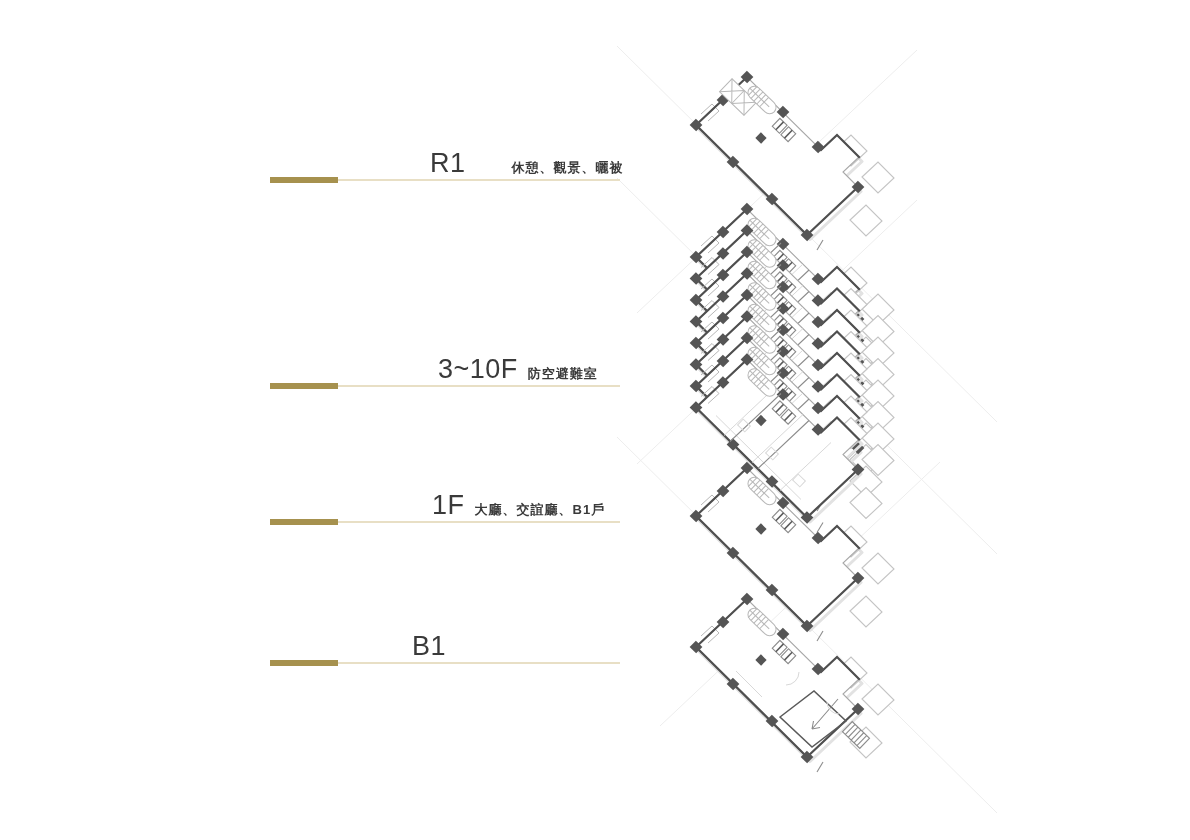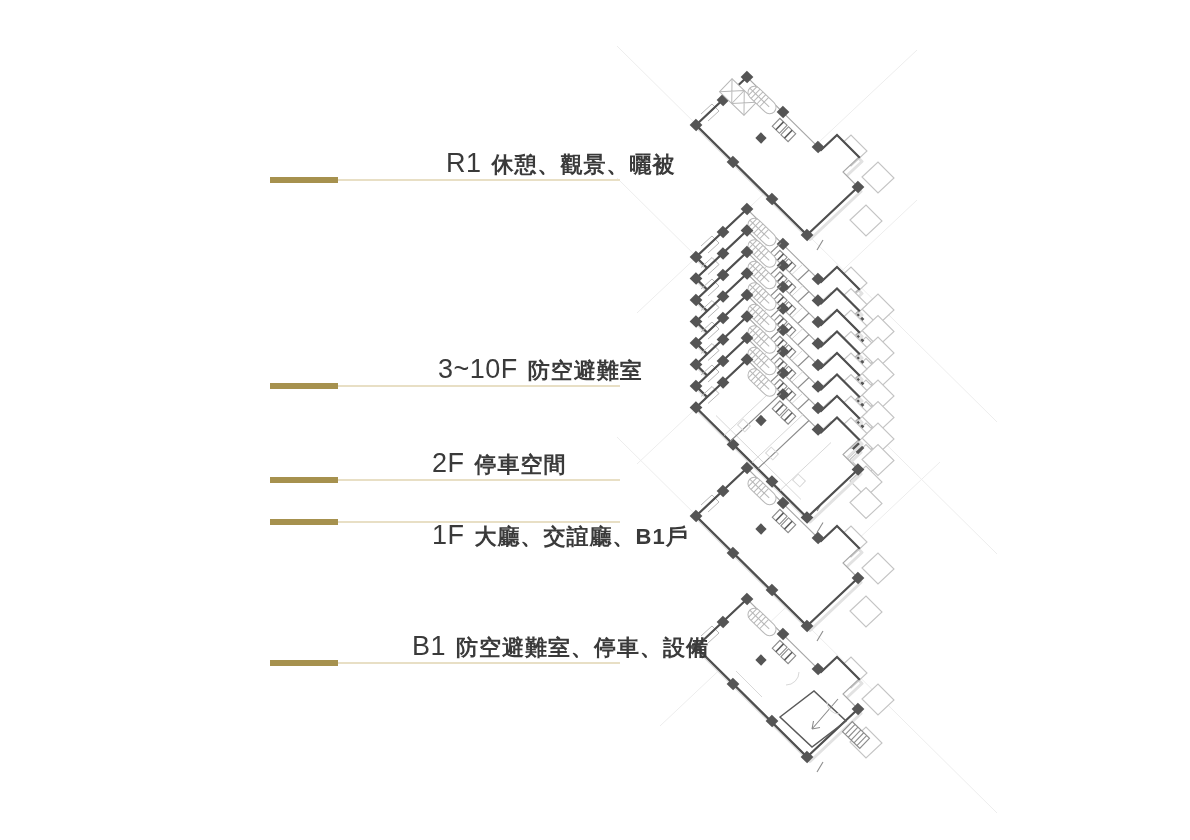--- a/index.html
+++ b/index.html
@@ -8,21 +8,21 @@
     background:#ffffff;
     font-family:"Liberation Sans","DejaVu Sans",sans-serif;
   }
   .labels{position:absolute;inset:0;}
   .row{position:absolute;left:270px;width:350px;height:40px;}
   .lbl{position:absolute;top:0;display:flex;align-items:baseline;white-space:nowrap;}
   .code{
     font-size:27px;color:var(--ink,#3a3a3a);letter-spacing:.5px;font-weight:400;
   }
   .desc{
-    font-size:22px;color:var(--ink,#3a3a3a);font-weight:bold;margin-left:10px;letter-spacing:1px;
+    font-size:13px;color:var(--ink,#3a3a3a);font-weight:bold;margin-left:10px;letter-spacing:1px;
   }
   .rule{position:absolute;top:29px;left:0;width:350px;height:6px;}
   .bar{position:absolute;left:0;top:0;width:68px;height:6px;background:var(--gold,#a6914e);}
   .line{position:absolute;left:68px;top:2px;right:0;height:2px;background:var(--tan,#e8dfc5);}
 
   
   #drawing{position:absolute;left:0;top:0;}
   .faint{stroke:#ededed;stroke-width:1;fill:none;}
   .shadow{stroke:#e2e2e2;stroke-width:3;fill:none;stroke-linejoin:round;}
   .body{fill:#ffffff;stroke:#a8a8a8;stroke-width:1.1;stroke-linejoin:miter;}
@@ -139,67 +139,56 @@
       <use href="#plan-unit" transform="translate(696,386)"></use>
       <use href="#plan-unit" transform="translate(696,407.5)"></use>
       <use href="#plan-empty" transform="translate(696,516)"></use>
       <use href="#plan-bottom" transform="translate(696,647)"></use>
     </g>
 </svg>
 
 <div class="labels">
 
   <div class="row" style="top:148px;">
-    <div class="lbl" style="left:176px;">
+    <div class="lbl" style="left:160px;gap:36px;">
       <span class="code">R1</span>
       <span class="desc">休憩、觀景、曬被</span>
     </div>
     <div class="rule">
       <span class="bar"></span>
       <span class="line"></span>
     </div>
   </div>
 
   <div class="row" style="top:354px;">
     <div class="lbl" style="left:168px;">
       <span class="code">3~10F</span>
       <span class="desc">防空避難室</span>
     </div>
     <div class="rule">
       <span class="bar"></span>
       <span class="line"></span>
     </div>
   </div>
 
-  <div class="row" style="top:448px;">
-    <div class="lbl" style="left:162px;">
-      <span class="code">2F</span>
-      <span class="desc">停車空間</span>
-    </div>
-    <div class="rule">
-      <span class="bar"></span>
-      <span class="line"></span>
-    </div>
-  </div>
 
   <div class="row" style="top:490px;">
-    <div class="lbl" style="left:162px;margin-top:30px;">
+    <div class="lbl" style="left:162px;">
       <span class="code">1F</span>
       <span class="desc">大廳、交誼廳、B1戶</span>
     </div>
     <div class="rule">
       <span class="bar"></span>
       <span class="line"></span>
     </div>
   </div>
 
   <div class="row" style="top:631px;">
     <div class="lbl" style="left:142px;text-align:center;">
       <span class="code">B1</span>
-      <span class="desc">防空避難室、停車、設備</span>
     </div>
     <div class="rule">
       <span class="bar"></span>
       <span class="line"></span>
     </div>
   </div>
 
 </div>
 
 </body></html>

